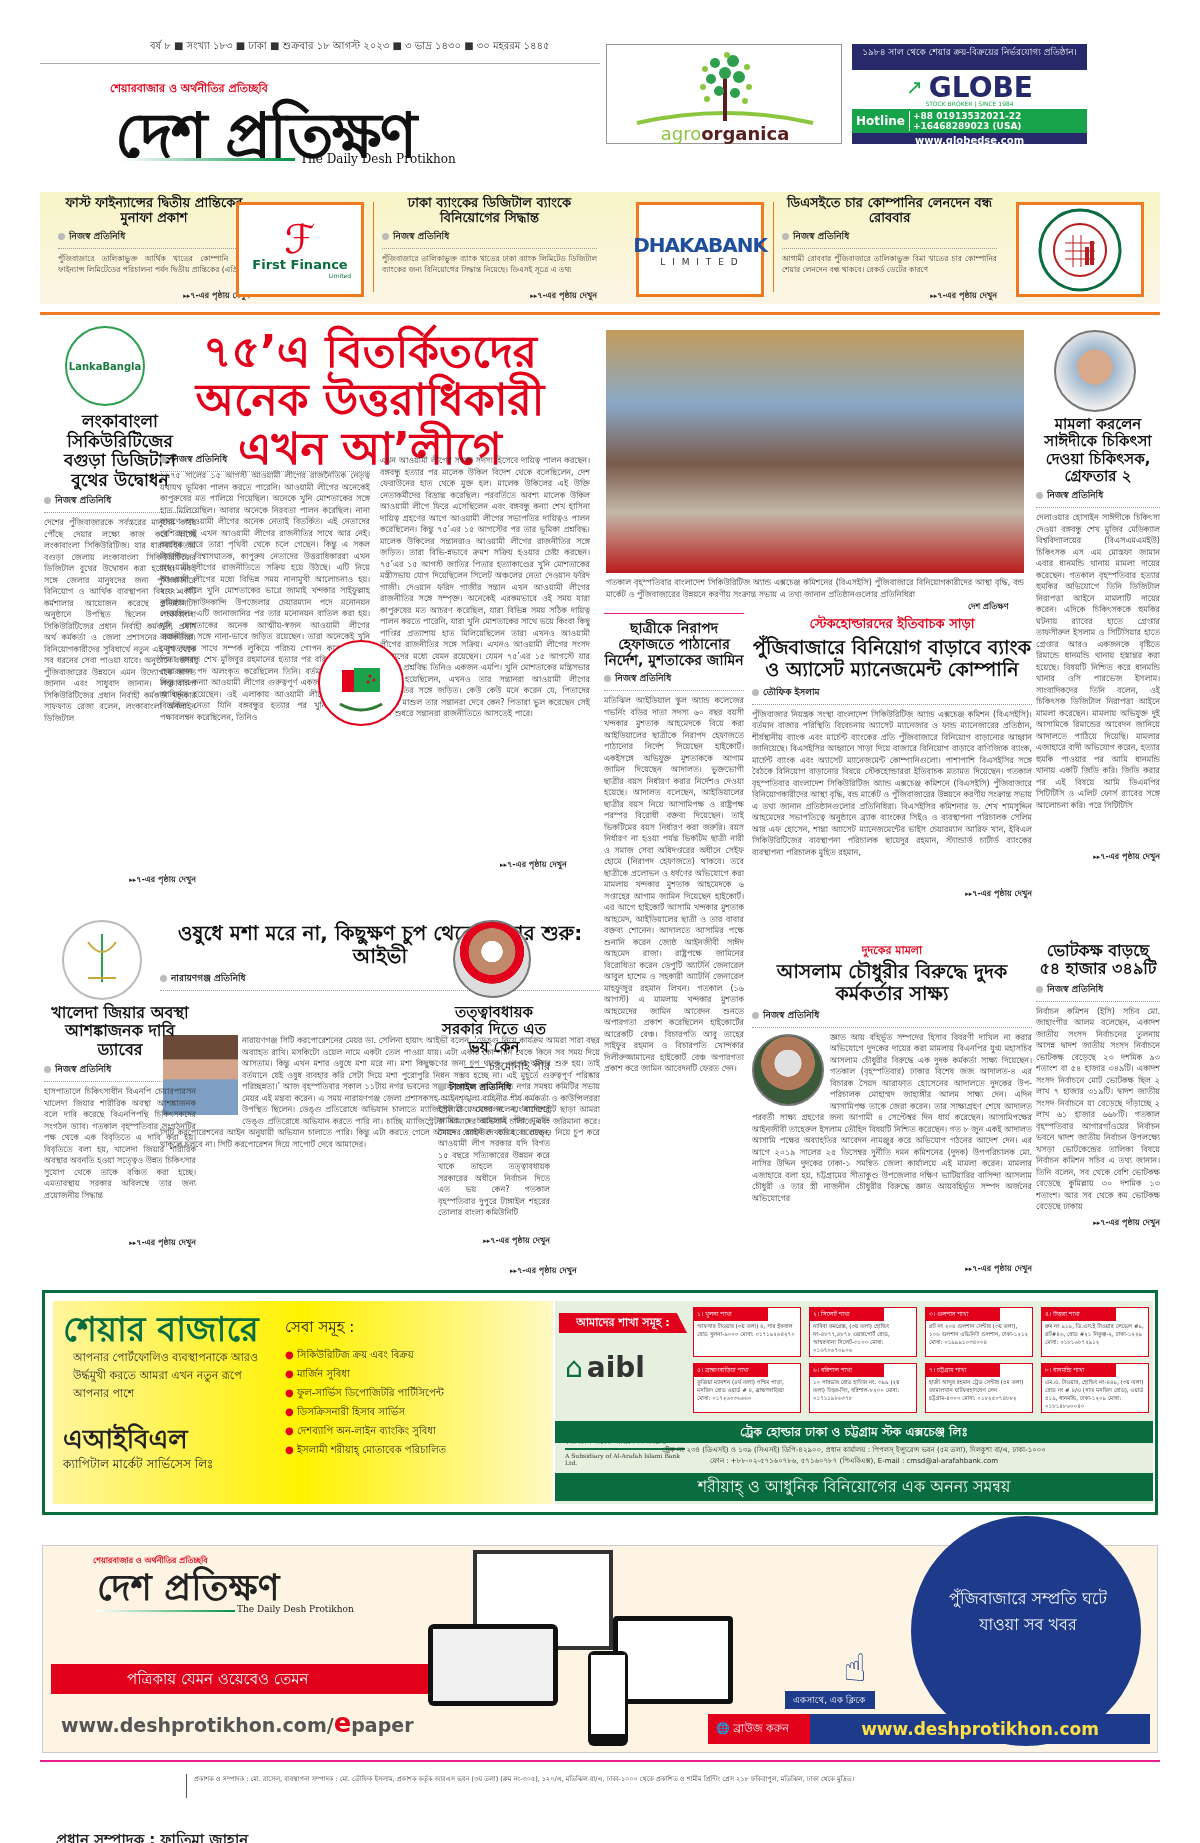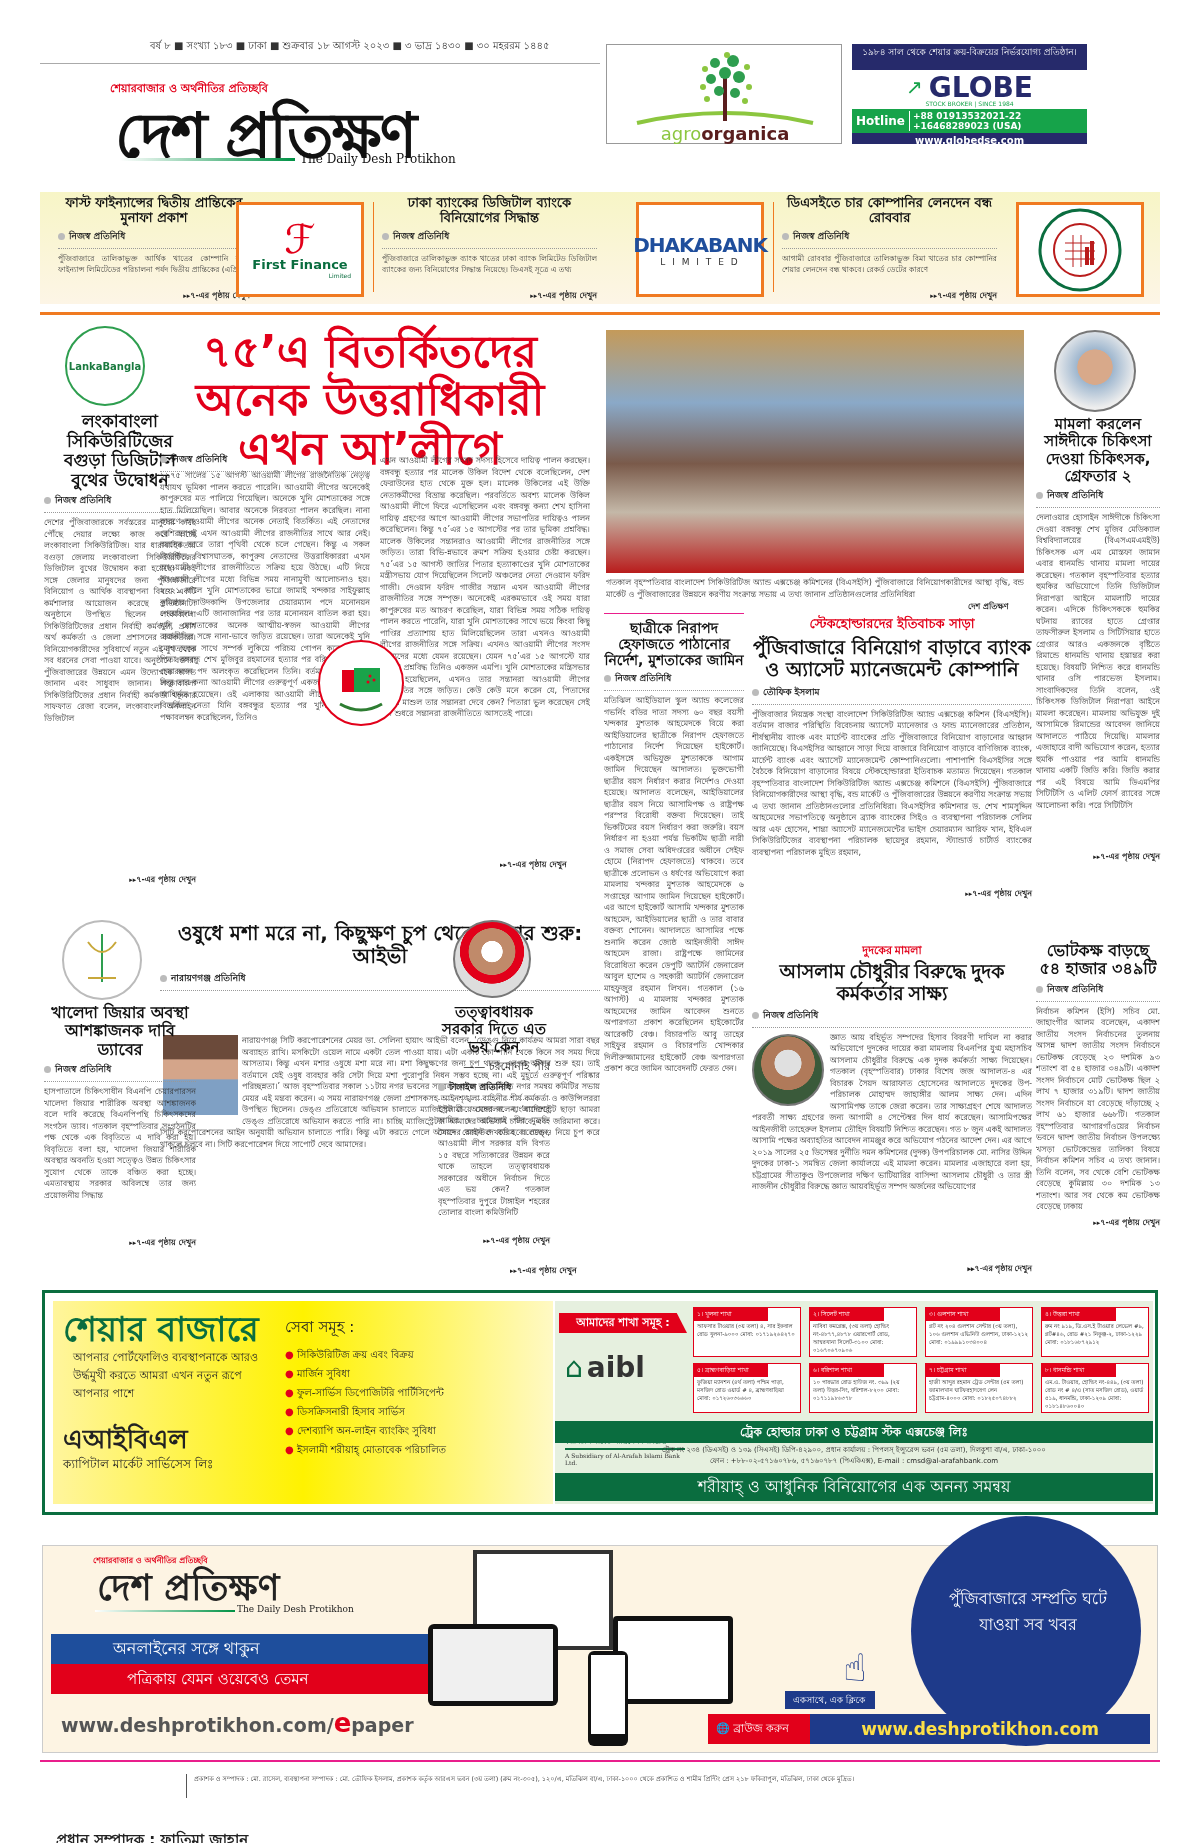--- a/index.html
+++ b/index.html
@@ -237,21 +237,21 @@
 <div class="abs circle" style="left:453px;top:920px;width:78px;height:78px;background:radial-gradient(circle at 50% 40%,#fff 0 18%,#c08a6a 19% 40%,#e2001a 41% 55%,#ddd 56%);"></div>
 <div class="abs" style="left:438px;top:1004px;width:112px;">
   <div class="hl" style="font-size:15px;">তত্ত্বাবধায়ক সরকার দিতে এত ভয় কেন</div>
   <div style="text-align:right;font-size:11px;margin-top:2px;">—— <span>চরমোনাই পীর</span></div>
   <div class="byline" style="margin-top:3px;">টাঙ্গাইল প্রতিনিধি</div>
   <div class="dots" style="margin:4px 0;"></div>
   <div class="txt" style="height:130px;">ইসলামী আন্দোলন বাংলাদেশের আমির ও চরমোনাই পীর মুফতি সৈয়দ রেজাউল করিম বলেছেন, আওয়ামী লীগ সরকার যদি বিগত ১৫ বছরে সত্যিকারের উন্নয়ন করে থাকে তাহলে তত্ত্বাবধায়ক সরকারের অধীনে নির্বাচন দিতে এত ভয় কেন? গতকাল বৃহস্পতিবার দুপুরে টাঙ্গাইল শহরের তোলার বাংলা কমিউনিটি</div>
   <div class="more" style="text-align:right;">৭-এর পৃষ্ঠায় দেখুন</div>
 </div>
 
-<div class="abs" style="left:752px;top:942px;width:280px;font-family:Liberation Serif, serif;">
+<div class="abs" style="left:752px;top:942px;width:280px;">
   <div style="text-align:center;color:#e2001a;font-size:11px;font-weight:bold;">দুদকের মামলা</div>
   <div class="hl" style="font-size:19px;">আসলাম চৌধুরীর বিরুদ্ধে দুদক কর্মকর্তার সাক্ষ্য</div>
   <div class="byline" style="margin-top:3px;">নিজস্ব প্রতিনিধি</div>
   <div class="dots" style="margin:4px 0;"></div>
   <div class="txt" style="height:230px;">
     <div class="circle" style="float:left;width:72px;height:72px;margin:2px 6px 2px 0;background:radial-gradient(circle at 50% 40%,#e0e0e0 0 25%,#b07a5a 26% 50%,#3a5a3a 51%);"></div>
     <span>জ্ঞাত আয় বহির্ভূত সম্পদের হিসাব বিবরণী দাখিল না করার অভিযোগে দুদকের দায়ের করা মামলায় বিএনপির যুগ্ম মহাসচিব আসলাম চৌধুরীর বিরুদ্ধে এক দুদক কর্মকর্তা সাক্ষ্য দিয়েছেন। গতকাল (বৃহস্পতিবার) ঢাকার বিশেষ জজ আদালত-৪ এর বিচারক সৈয়দ আরাফাত হোসেনের আদালতে দুদকের উপ-পরিচালক মোহাম্মদ জাহাঙ্গীর আলম সাক্ষ্য দেন। এদিন আসামিপক্ষ তাকে জেরা করেন। তার সাক্ষ্যগ্রহণ শেষে আদালত পরবর্তী সাক্ষ্য গ্রহণের জন্য আগামী ৪ সেপ্টেম্বর দিন ধার্য করেছেন। আসামিপক্ষের আইনজীবী তাহেরুল ইসলাম তৌহিদ বিষয়টি নিশ্চিত করেছেন। গত ৮ জুন একই আদালত আসামি পক্ষের অব্যাহতির আবেদন নামঞ্জুর করে অভিযোগ গঠনের আদেশ দেন। এর আগে ২০১৯ সালের ২৫ ডিসেম্বর দুর্নীতি দমন কমিশনের (দুদক) উপপরিচালক মো. নাসির উদ্দিন দুদকের ঢাকা-১ সমন্বিত জেলা কার্যালয়ে এই মামলা করেন। মামলার এজাহারে বলা হয়, চট্টগ্রামের সীতাকুণ্ড উপজেলার দক্ষিণ ভাটিয়ারির বাসিন্দা আসলাম চৌধুরী ও তার স্ত্রী নাজনীন চৌধুরীর বিরুদ্ধে জ্ঞাত আয়বহির্ভূত সম্পদ অর্জনের অভিযোগের</span>
   </div>
   <div class="more" style="text-align:right;">৭-এর পৃষ্ঠায় দেখুন</div>
 </div>
@@ -331,21 +331,20 @@
       <div>ফোন : +৮৮-০২-৫৭১৬০৭৮৬, ৫৭১৬০৭৮৭ (পিএবিএক্স), E-mail : cmsd@al-arafahbank.com</div>
     </div>
   <div class="abs" style="left:510px;top:180px;width:598px;height:28px;background:#0a6d3f;color:#fff;font-size:16px;text-align:center;line-height:28px;">শরীয়াহ্ ও আধুনিক বিনিয়োগের এক অনন্য সমন্বয়</div>
 </div>
 
 <div class="abs epaper">
   <div class="abs" style="left:50px;top:8px;font-size:8px;color:#e2001a;font-weight:bold;">শেয়ারবাজার ও অর্থনীতির প্রতিচ্ছবি</div>
   <div class="abs" style="left:54px;top:14px;font-size:36px;font-weight:bold;">দেশ প্রতিক্ষণ</div>
   <div class="abs" style="left:52px;top:64px;width:140px;height:2px;background:linear-gradient(90deg,#fff,#009245);"></div>
   <div class="abs serif" style="left:194px;top:58px;font-size:9px;">The Daily Desh Protikhon</div>
-  <div class="abs" style="left:8px;top:88px;width:490px;height:30px;background:#1e4e9c;color:#fff;font-size:16px;line-height:30px;padding-left:62px;">অনলাইনের সঙ্গে থাকুন</div>
   <div class="abs" style="left:8px;top:118px;width:490px;height:30px;background:#e2001a;color:#fff;font-size:15px;line-height:30px;padding-left:76px;">পত্রিকায় যেমন ওয়েবেও তেমন</div>
   <div class="abs" style="left:18px;top:162px;font-size:19px;font-weight:bold;color:#555;"><span>www.deshprotikhon.com/</span><span style="color:#e2001a;font-size:26px;">e</span><span>paper</span></div>
   <div class="abs" style="left:430px;top:4px;width:140px;height:100px;background:#222;border:4px solid #333;">
       <div style="background:#fff;height:100%;"></div>
     </div>
   <div class="abs" style="left:385px;top:78px;width:130px;height:82px;background:#111;border-radius:6px;padding:5px;">
       <div style="background:#f0f0f0;height:100%;"></div>
     </div>
   <div class="abs" style="left:570px;top:70px;width:120px;height:88px;background:#111;border-radius:4px;padding:5px;">
       <div style="background:#fff;height:100%;"></div>

